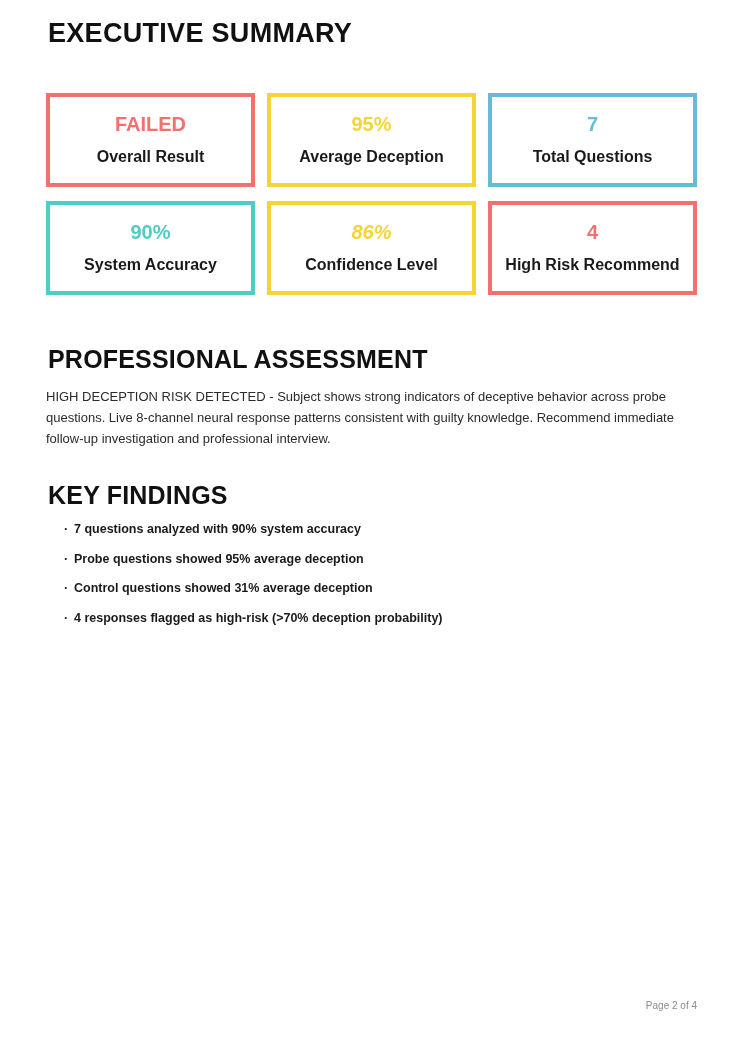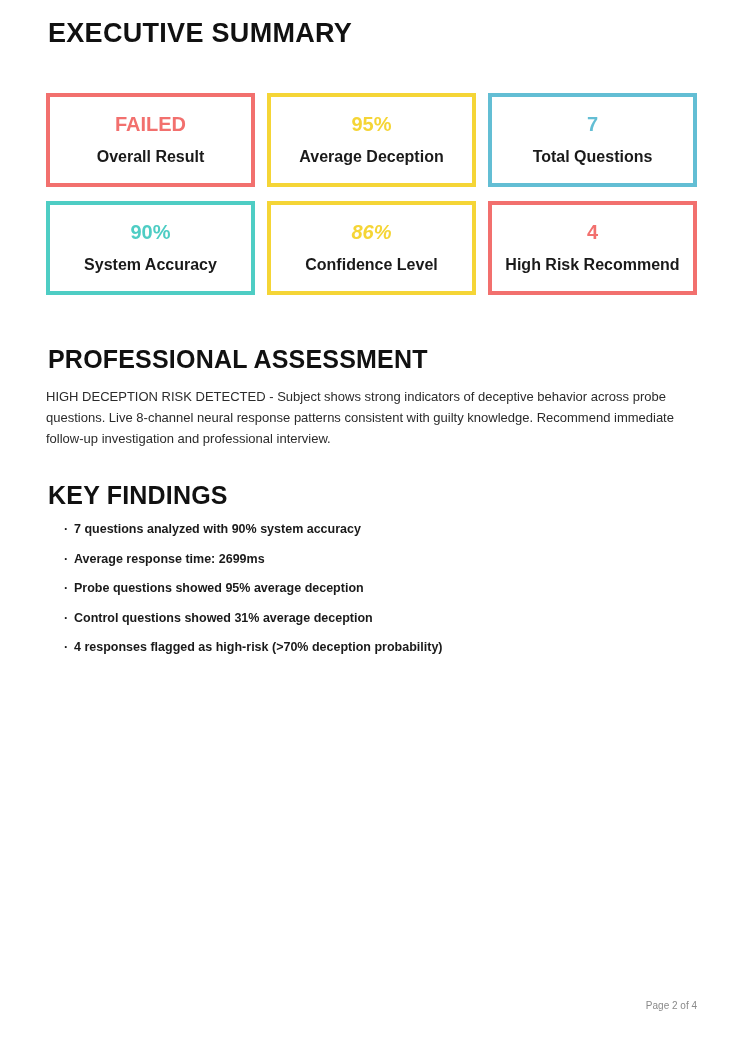--- a/index.html
+++ b/index.html
@@ -151,21 +151,20 @@
         <div class="card-label">High Risk Recommend</div>
       </div>
     </div>
 
   <div class="section-heading" id="assessment-heading">PROFESSIONAL ASSESSMENT</div>
   <div class="assessment-body">HIGH DECEPTION RISK DETECTED - Subject shows strong indicators of deceptive behavior across probe questions. Live 8-channel neural response patterns consistent with guilty knowledge. Recommend immediate follow-up investigation and professional interview.</div>
 
   <div class="section-heading" id="findings-heading">KEY FINDINGS</div>
   <ul class="findings-list">
       <li><span class="bullet">·</span><span>7 questions analyzed with 90% system accuracy</span></li>
-      <li><span class="bullet">·</span><span>Average response time: 2699ms</span></li>
       <li><span class="bullet">·</span><span>Probe questions showed 95% average deception</span></li>
       <li><span class="bullet">·</span><span>Control questions showed 31% average deception</span></li>
       <li><span class="bullet">·</span><span>4 responses flagged as high-risk (&gt;70% deception probability)</span></li>
     </ul>
 
   <div class="page-footer">Page 2 of 4</div>
 
 </div>
 
 </body></html>

